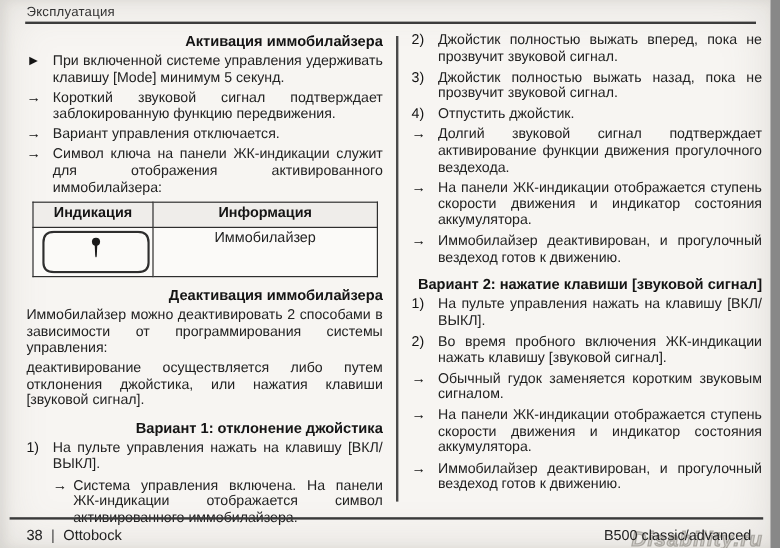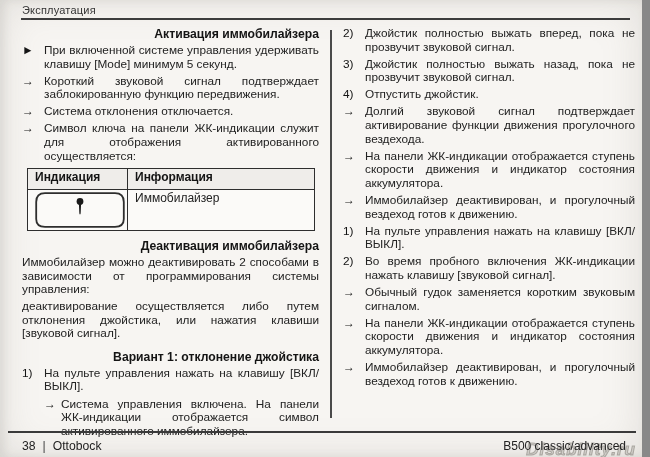--- a/index.html
+++ b/index.html
@@ -47,21 +47,21 @@
   }
   .para{margin:0 0 3px 0;}
   
   table.ind{
     border-collapse:collapse;margin:5px 0 8px 5px;
     width:288px;table-layout:fixed;
     background:#fbfaf8;
   }
   table.ind th,table.ind td{
     border:1.8px solid #2e2e2e;
-    padding:2px 7px;vertical-align:top;text-align:left;
+    padding:2px 7px;vertical-align:top;text-align:center;
     font-size:12px;
     margin-left:24px;
   }
   table.ind th{
     font-weight:bold;background:#efedea;height:16px;color:#141414;
   }
   table.ind col.c1{width:100px;}
   td.iconcell{padding:3px 4px 4px 4px;}
   
   .frule{
@@ -100,25 +100,25 @@
       <div class="tx">При включенной системе управления удерживать клавишу [Mode] минимум 5 секунд.</div>
     </div>
     <div class="li">
       <span class="mk arrow">→</span>
       <div class="tx">Короткий звуковой сигнал подтверждает заблокированную функцию передвижения.</div>
     </div>
 
 
     <div class="li">
       <span class="mk arrow">→</span>
-      <div class="tx">Система отклонения отключается.</div>
-    </div>
-    <div class="li">
-      <span class="mk arrow">→</span>
-      <div class="tx">Символ ключа на панели ЖК-индикации служит для отображения активированного осуществляется:</div>
+      <div class="tx">Вариант управления отключается.</div>
+    </div>
+    <div class="li">
+      <span class="mk arrow">→</span>
+      <div class="tx">Символ ключа на панели ЖК-индикации служит для отображения активированного иммобилайзера:</div>
     </div>
 
     <table class="ind">
       <colgroup>
           <col class="c1">
           <col>
         </colgroup>
       <tbody>
           <tr>
         <th>Индикация</th>
@@ -173,20 +173,21 @@
     </div>
     <div class="li">
       <span class="mk arrow">→</span>
       <div class="tx">На панели ЖК-индикации отображается ступень скорости движения и индикатор состояния аккумулятора.</div>
     </div>
     <div class="li">
       <span class="mk arrow">→</span>
       <div class="tx">Иммобилайзер деактивирован, и прогулочный вездеход готов к движению.</div>
     </div>
 
+    <h3 class="sec mt">Вариант 2: нажатие клавиши [звуковой сигнал]</h3>
 
     <div class="li">
       <span class="mk">1)</span>
       <div class="tx">На пульте управления нажать на клавишу [ВКЛ/ВЫКЛ].</div>
     </div>
     <div class="li">
       <span class="mk">2)</span>
       <div class="tx">Во время пробного включения ЖК-индикации нажать клавишу [звуковой сигнал].</div>
     </div>
     <div class="li">

